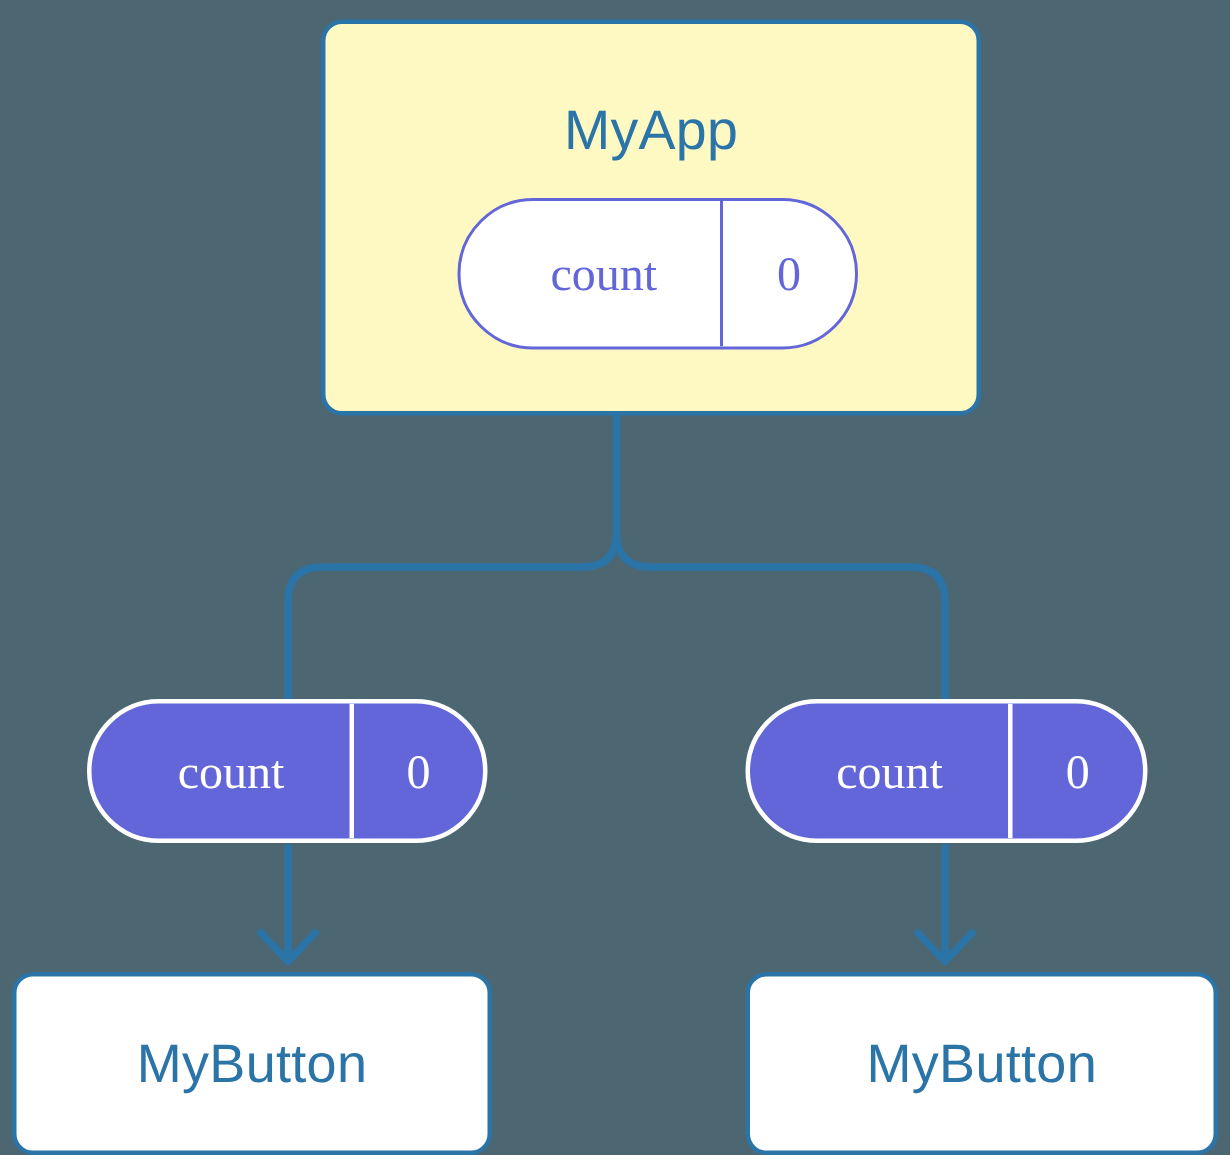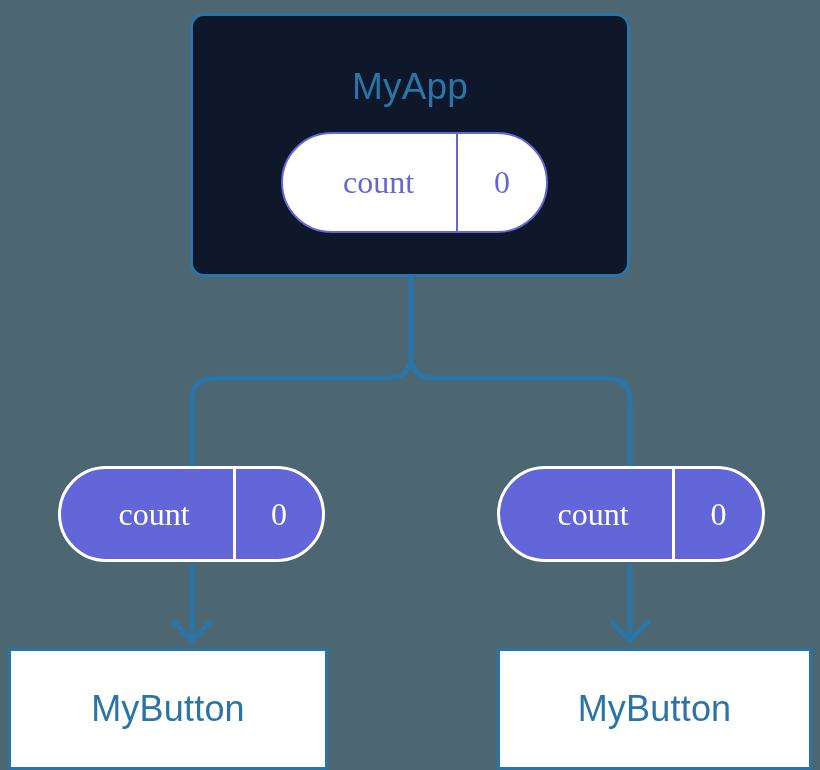--- a/index.html
+++ b/index.html
@@ -26,24 +26,25 @@
     left: 0;
     top: 0;
     width: 820px;
     height: 770px;
     pointer-events: none;
   }
 
   
   .component-box {
     position: absolute;
-    background: #0f172a;
+    background: #fef9c3;
     border: 3px solid #2b74a8;
     border-radius: 14px;
     box-sizing: border-box;
+    margin-left: 24px;
   }
   #myapp-box {
     left: 190px;
     top: 13px;
     width: 440px;
     height: 264px;
   }
   .component-title {
     color: #2b74a8;
     font-size: 37px;
@@ -113,21 +114,21 @@
     font-size: 32px;
   }
   #pill-left  { left: 58px;  top: 466px; width: 267px; }
   #pill-right { left: 497px; top: 466px; width: 268px; }
 
   
   .child-box {
     position: absolute;
     background: #ffffff;
     border: 3px solid #2b74a8;
-    border-radius: 2px;
+    border-radius: 14px;
     box-sizing: border-box;
     height: 122px;
     display: flex;
     align-items: center;
     justify-content: center;
   }
   #mybutton-left  { left: 8px;   top: 648px; width: 320px; }
   #mybutton-right { left: 497px; top: 648px; width: 315px; }
   .child-box .component-title {
     margin: 0;

